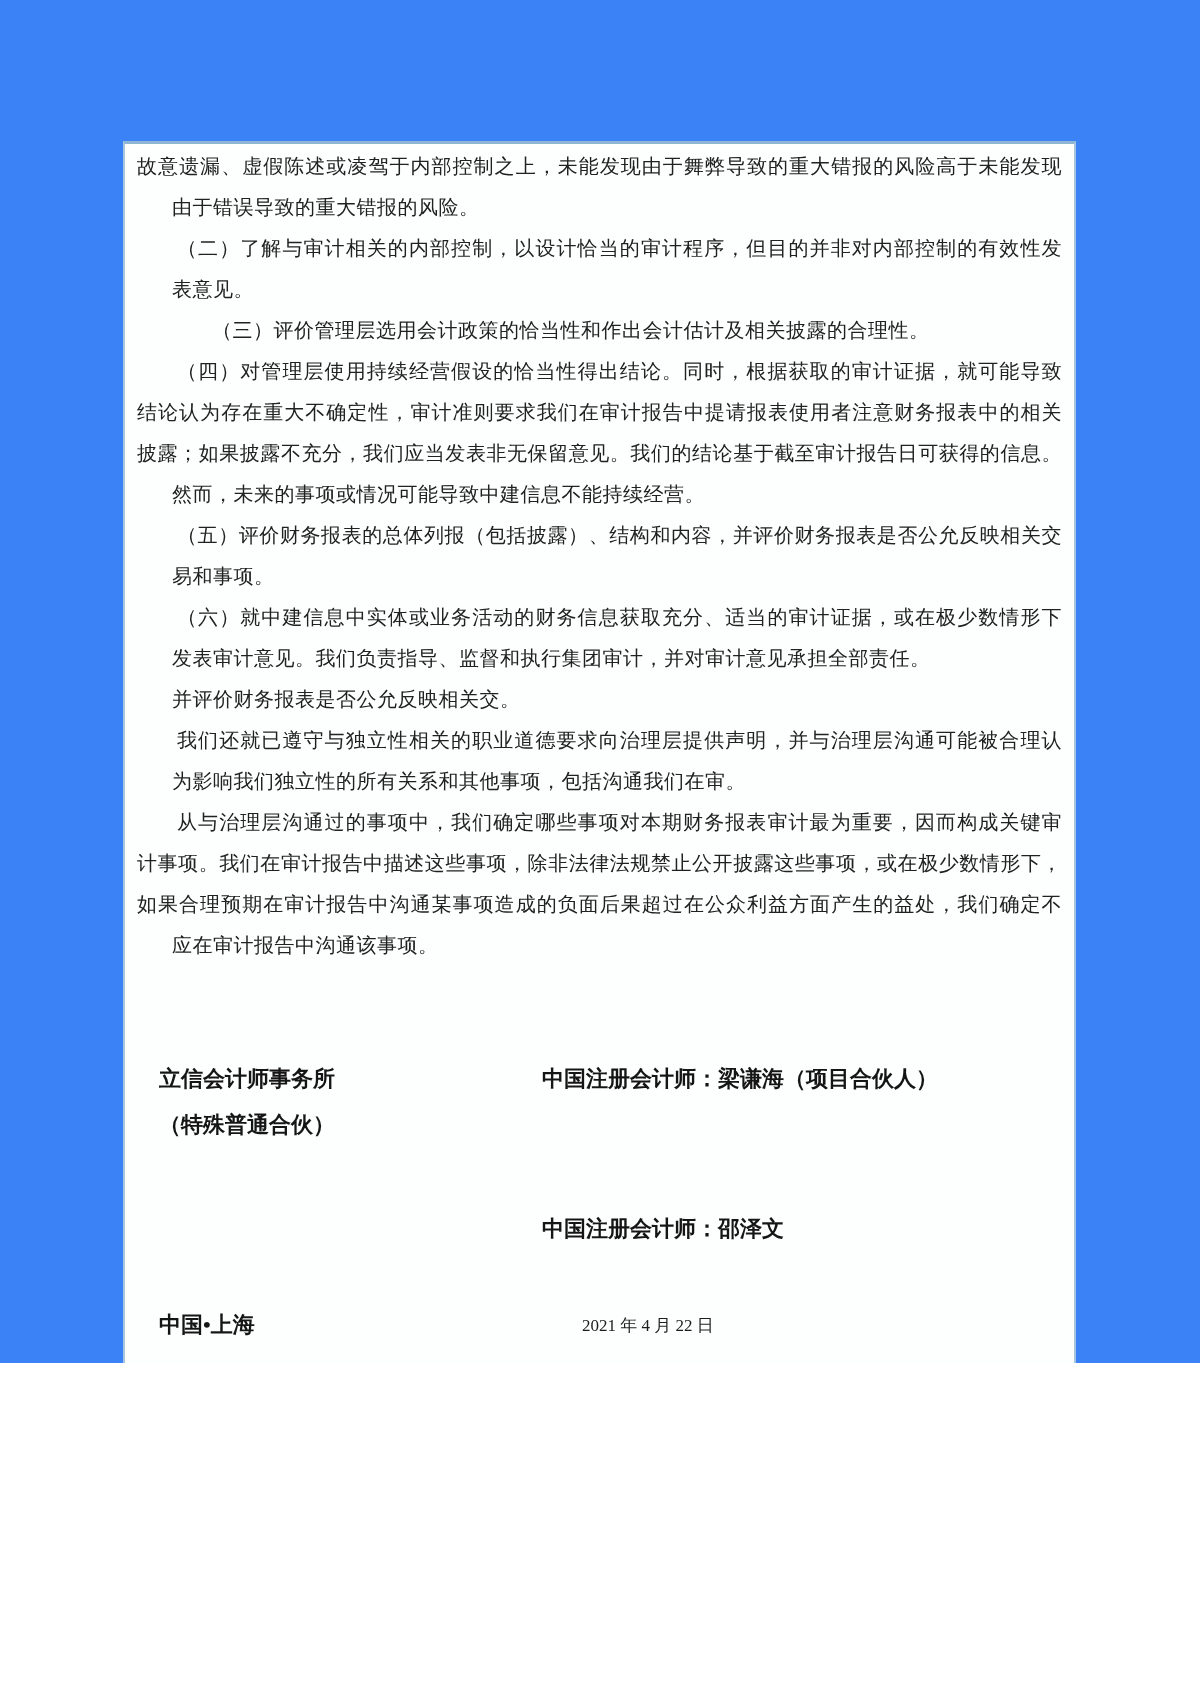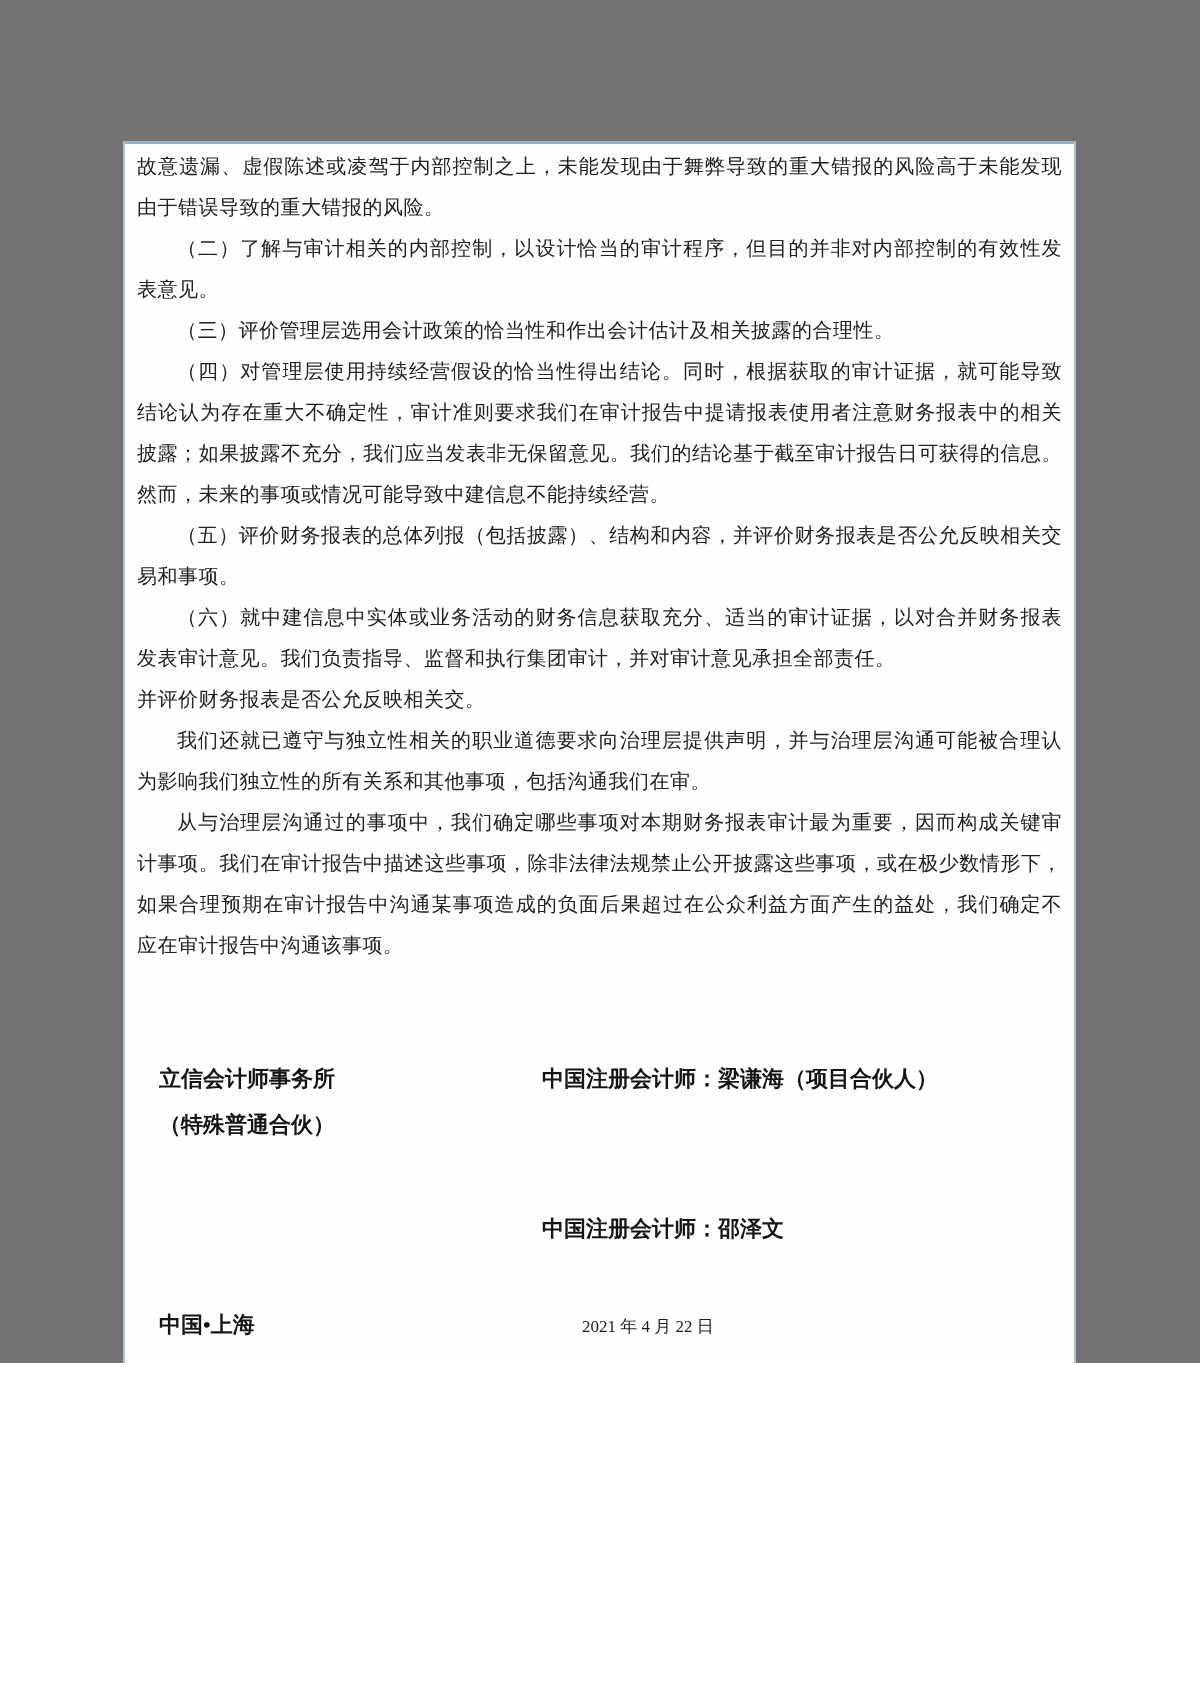--- a/index.html
+++ b/index.html
@@ -4,21 +4,21 @@
 <style>
   html, body {
     margin: 0;
     padding: 0;
     background: #ffffff;
   }
   .page {
     position: relative;
     width: 1200px;
     height: 1363px;
-    background: #737373;
+    background: #3b82f6;
     font-family: "Liberation Serif", "DejaVu Serif", serif;
     color: #212121;
     overflow: hidden;
   }
   .doc-box {
     position: absolute;
     left: 123px;
     top: 141px;
     width: 953px;
     height: 1317px;
@@ -35,41 +35,41 @@
     font-size: 20px;
     line-height: 41px;
     height: 41px;
     overflow: hidden;
     text-align: justify;
     text-align-last: justify;
     text-justify: inter-ideograph;
     letter-spacing: 0.5px;
   }
   .bline.ind { text-indent: 2em; }
-  .bline.last { text-align-last: left; }
+  .bline.last { text-align-last: left; margin-left: 35px; }
   .sig-block {
     margin-top: 90px;
     margin-left: 22px;
     width: 900px;
     font-weight: bold;
     font-size: 22px;
     color: #151515;
   }
   .sig-row {
     display: flex;
     line-height: 46px;
     height: 46px;
   }
   .sig-left {
     width: 383px;
     flex: 0 0 383px;
   }
   .sig-right { flex: 1; }
   .sig-row-cpa2 { margin-top: 58px; }
-  .sig-row-date { margin-top: 50px; }
+  .sig-row-date { margin-top: 50px; align-items: center; }
   .date-text {
     font-weight: normal;
     color: #1c1c1c;
     margin-left: 40px;
     font-size: 17px;
   }
   .page-number {
     position: absolute;
     left: 0;
     top: 1530px;
@@ -91,21 +91,21 @@
         <div class="bline last">由于错误导致的重大错报的风险。</div>
         <div class="bline ind">（二）了解与审计相关的内部控制，以设计恰当的审计程序，但目的并非对内部控制的有效性发</div>
         <div class="bline last">表意见。</div>
         <div class="bline ind last">（三）评价管理层选用会计政策的恰当性和作出会计估计及相关披露的合理性。</div>
         <div class="bline ind">（四）对管理层使用持续经营假设的恰当性得出结论。同时，根据获取的审计证据，就可能导致</div>
         <div class="bline">结论认为存在重大不确定性，审计准则要求我们在审计报告中提请报表使用者注意财务报表中的相关</div>
         <div class="bline">披露；如果披露不充分，我们应当发表非无保留意见。我们的结论基于截至审计报告日可获得的信息。</div>
         <div class="bline last">然而，未来的事项或情况可能导致中建信息不能持续经营。</div>
         <div class="bline ind">（五）评价财务报表的总体列报（包括披露）、结构和内容，并评价财务报表是否公允反映相关交</div>
         <div class="bline last">易和事项。</div>
-        <div class="bline ind">（六）就中建信息中实体或业务活动的财务信息获取充分、适当的审计证据，以对合并财务报表</div>
+        <div class="bline ind">（六）就中建信息中实体或业务活动的财务信息获取充分、适当的审计证据，或在极少数情形下</div>
         <div class="bline last">发表审计意见。我们负责指导、监督和执行集团审计，并对审计意见承担全部责任。</div>
         <div class="bline last">并评价财务报表是否公允反映相关交。</div>
         <div class="bline ind">我们还就已遵守与独立性相关的职业道德要求向治理层提供声明，并与治理层沟通可能被合理认</div>
         <div class="bline last">为影响我们独立性的所有关系和其他事项，包括沟通我们在审。</div>
         <div class="bline ind">从与治理层沟通过的事项中，我们确定哪些事项对本期财务报表审计最为重要，因而构成关键审</div>
         <div class="bline">计事项。我们在审计报告中描述这些事项，除非法律法规禁止公开披露这些事项，或在极少数情形下，</div>
         <div class="bline">如果合理预期在审计报告中沟通某事项造成的负面后果超过在公众利益方面产生的益处，我们确定不</div>
         <div class="bline last">应在审计报告中沟通该事项。</div>
       </div>
 

